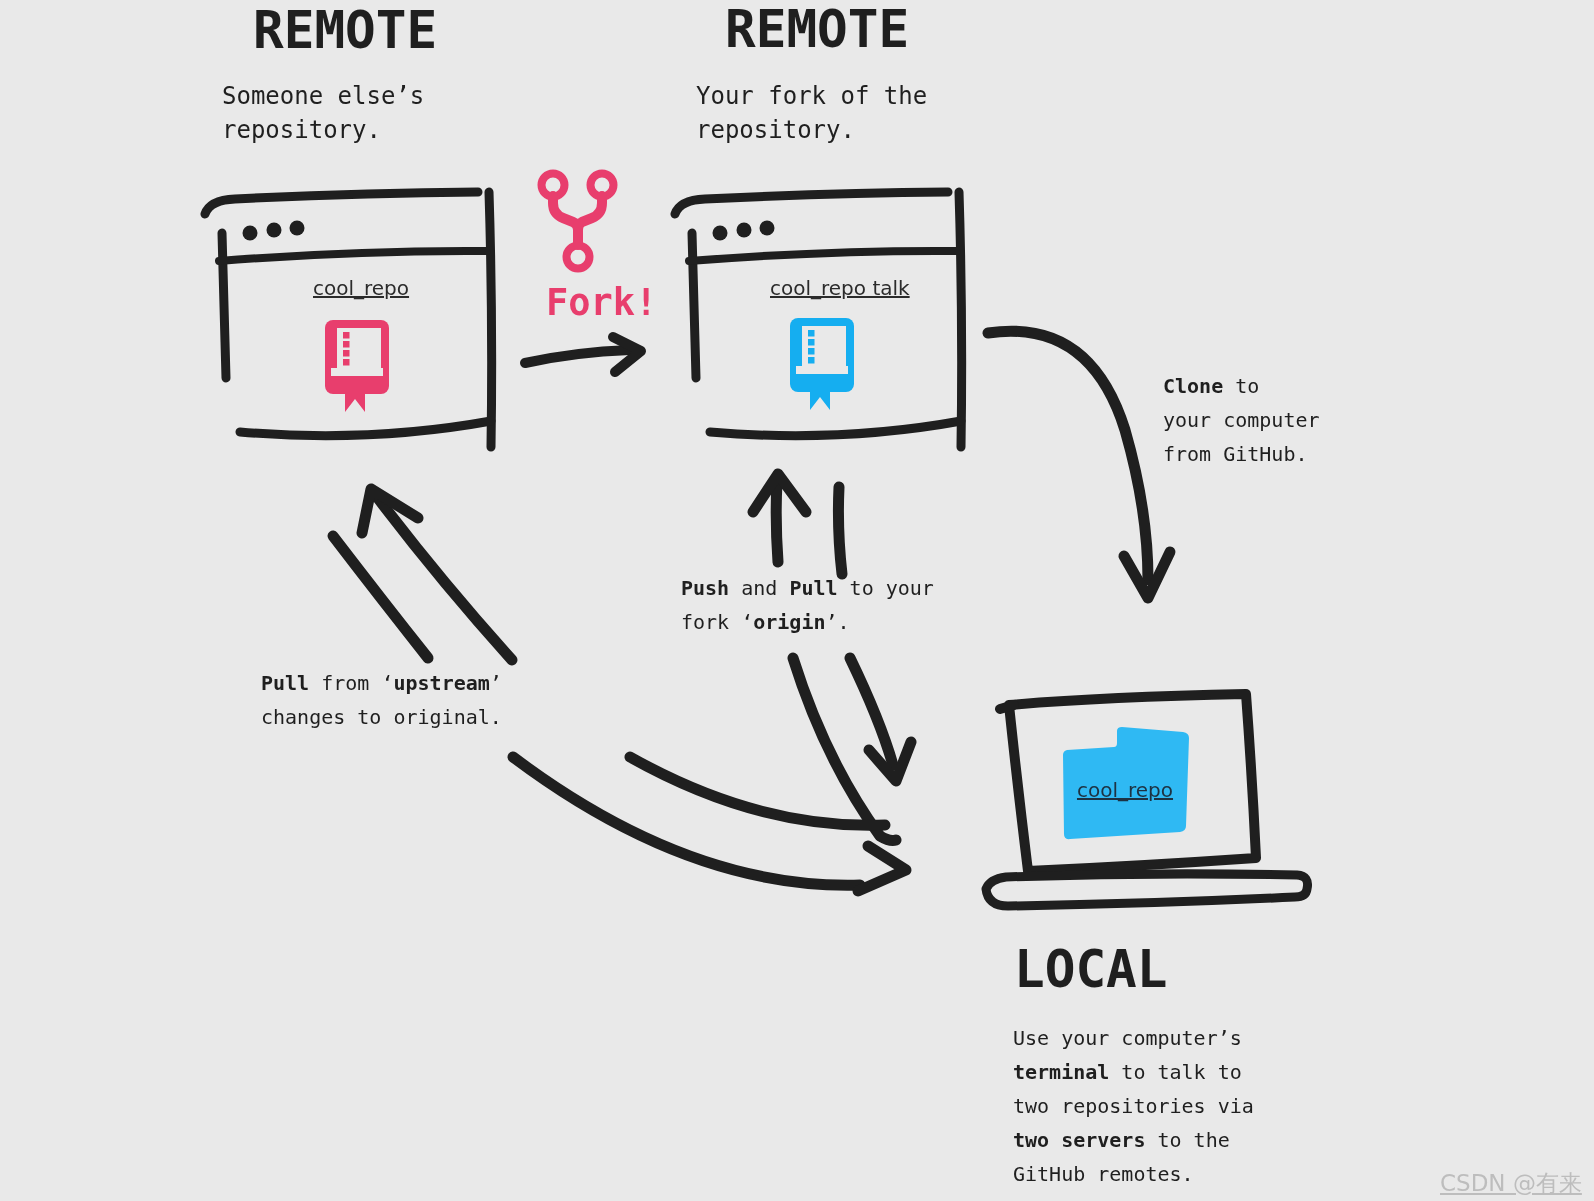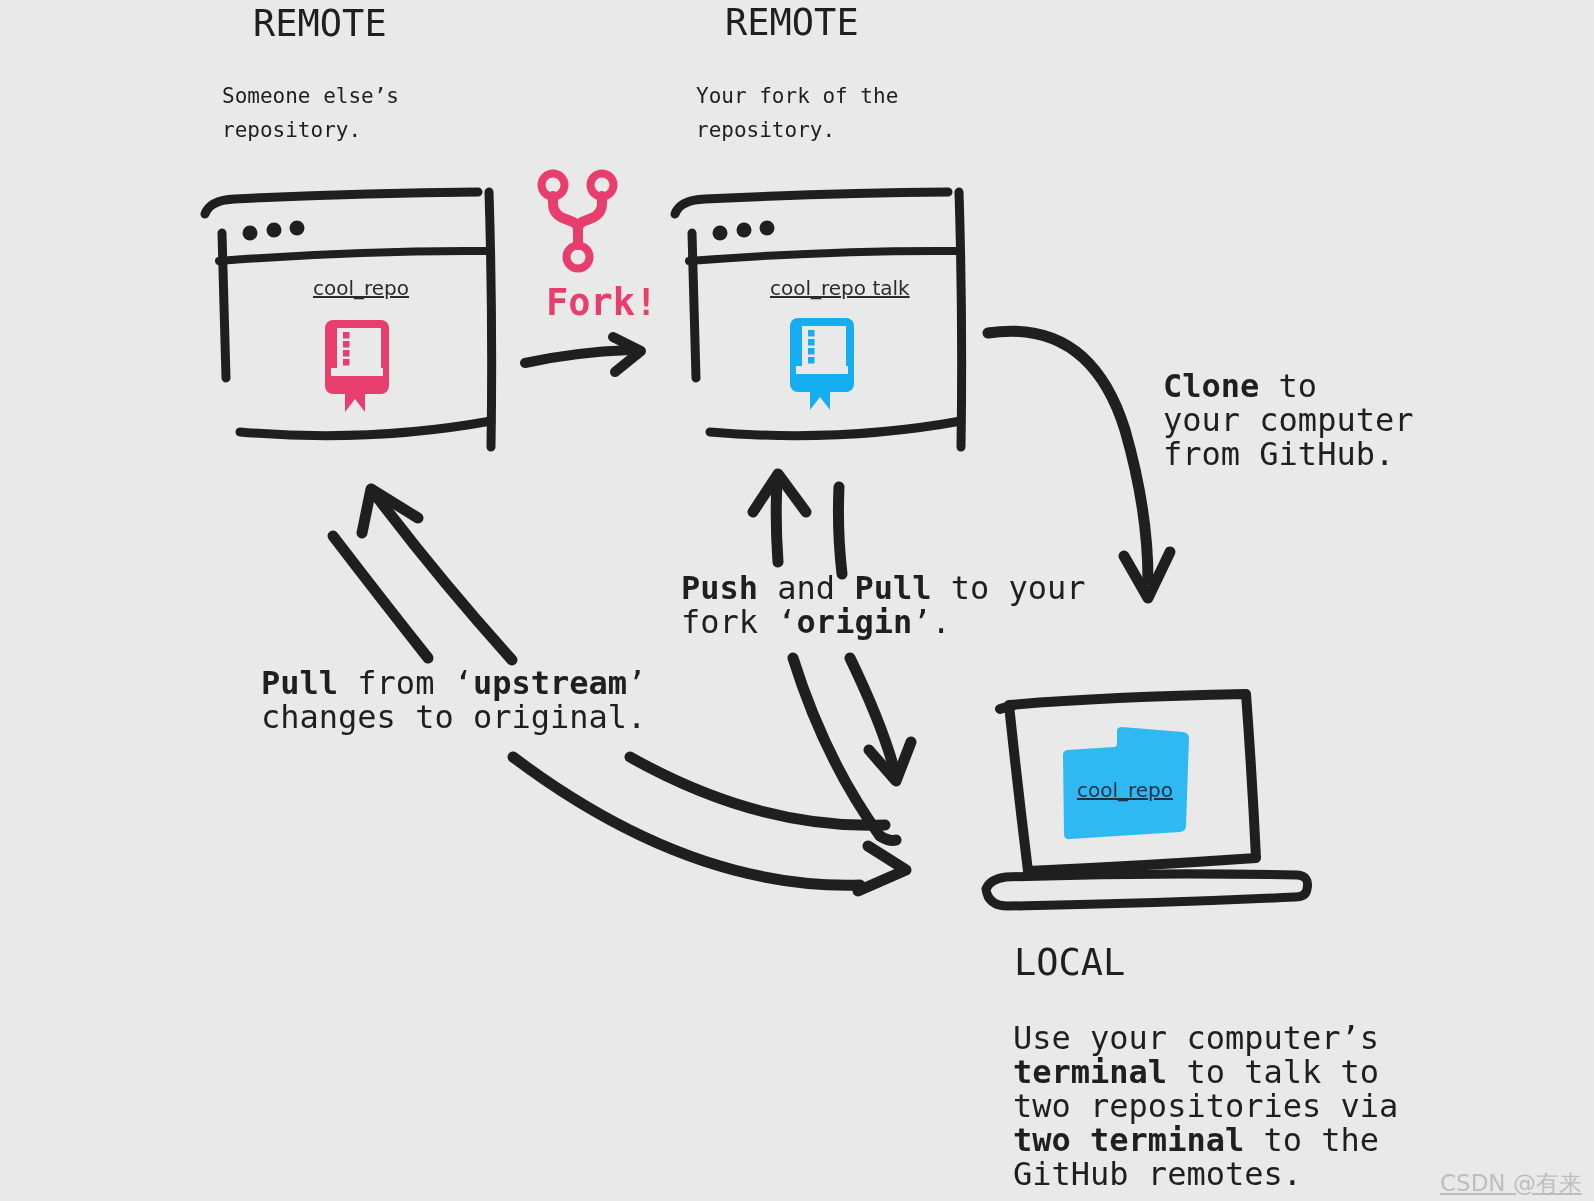--- a/index.html
+++ b/index.html
@@ -1,23 +1,23 @@
 <!DOCTYPE html>
 <html style="--bg: #e9e9e9; --ink: #1f1f1f; --pink: #e83e6d; --blue: #15aef0; --blue_folder: #2fb9f3; --watermark: #bdbdbd;"><head>
 <meta charset="utf-8">
 <style>
   html,body{margin:0;padding:0;}
   .stage{position:relative;width:1594px;height:1201px;background:var(--bg,#e9e9e9);
          overflow:hidden;font-family:"DejaVu Sans Mono",monospace;color:var(--ink,#1f1f1f);}
   .abs{position:absolute;}
   .mono{font-family:"DejaVu Sans Mono",monospace;}
   .sans{font-family:"DejaVu Sans","Liberation Sans",sans-serif;text-decoration:underline;}
-  .hdr{font-size:37px;font-weight:normal;line-height:1;color:var(--ink,#1f1f1f);}
-  .cap{font-size:21px;line-height:34px;white-space:pre-line;color:var(--ink,#1f1f1f);}
-  .anno{font-size:32px;line-height:34px;white-space:pre-line;color:var(--ink,#1f1f1f);}
+  .hdr{font-size:51px;font-weight:bold;line-height:1;color:var(--ink,#1f1f1f);}
+  .cap{font-size:24px;line-height:34px;white-space:pre-line;color:var(--ink,#1f1f1f);}
+  .anno{font-size:20px;line-height:34px;white-space:pre-line;color:var(--ink,#1f1f1f);}
   .anno b{font-weight:bold;}
   .winlabel{font-size:20px;line-height:20px;color:#2b2b2b;}
   .forklabel{font-size:37px;font-weight:bold;color:var(--pink,#e83e6d);}
   .folderlabel{font-size:20px;color:#1d3242;text-align:center;}
   .watermark{font-size:23px;color:var(--watermark,#bdbdbd);}
   svg .ink{stroke:var(--ink,#1f1f1f);fill:none;stroke-linecap:round;stroke-linejoin:round;}
   svg .inkfill{fill:var(--ink,#1f1f1f);stroke:none;}
   svg .bgfill{fill:var(--bg,#e9e9e9);}
 </style>
 </head>
@@ -138,17 +138,17 @@
   <div class="abs anno" style="left:681px;top:571px"><b>Push</b><span> and </span><b>Pull</b><span> to your
 fork ‘</span><b>origin</b><span>’.</span></div>
 
   <div class="abs folderlabel sans" style="left:1060px;top:778px;width:130px">cool_repo</div>
 
   <div class="abs hdr" style="left:1014px;top:944px">LOCAL</div>
 
   <div class="abs anno" style="left:1013px;top:1021px"><span>Use your computer’s
 </span><b>terminal</b><span> to talk to
 two repositories via
-</span><b>two terminal</b><span> to the
+</span><b>two servers</b><span> to the
 GitHub remotes.</span></div>
 
   <div class="abs watermark sans" style="left:1440px;top:1168px">CSDN @有来技术</div>
 </div>
 
 </body></html>

